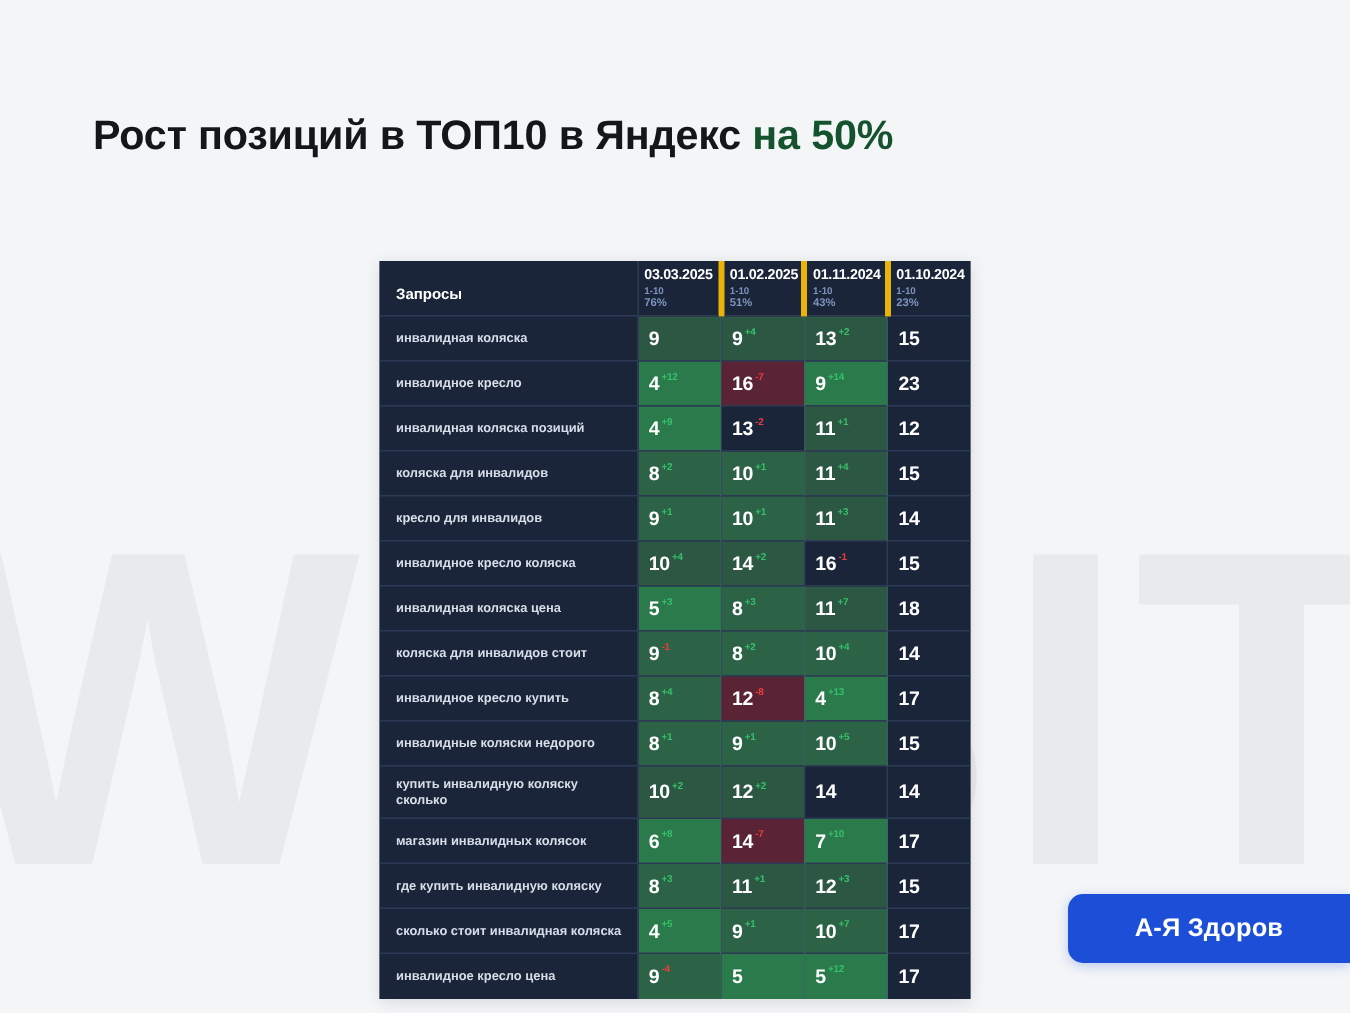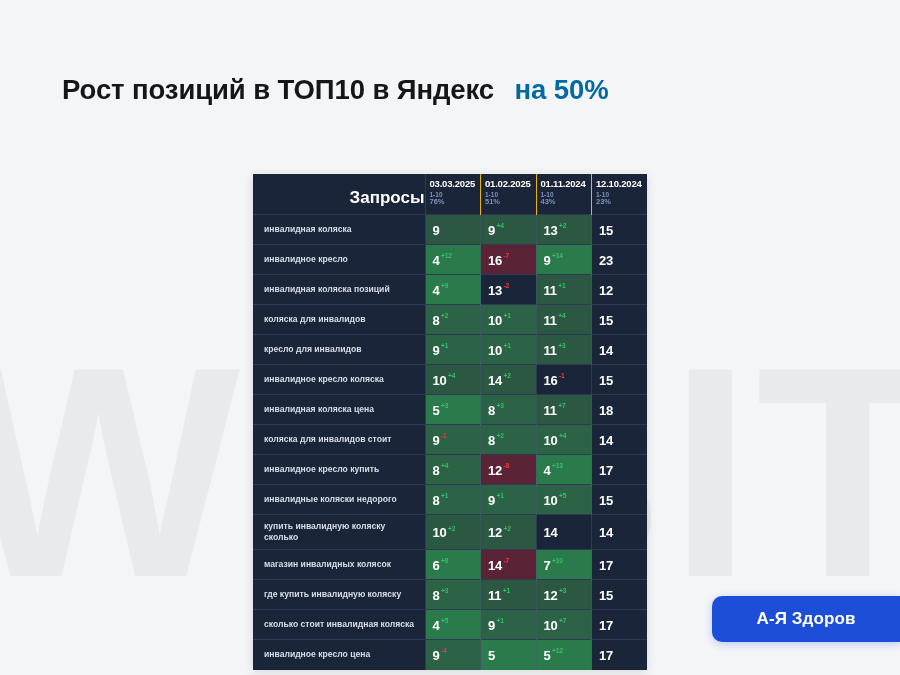--- a/index.html
+++ b/index.html
@@ -40,21 +40,21 @@
     position: absolute;
     left: 62px;
     top: 72px;
     width: 790px;
     font-size: 27.5px;
     font-weight: 700;
     line-height: 1.32;
     color: #15161a;
     letter-spacing: -0.1px;
   }
-  #headline .accent { color: #0369a1; margin-left: 13px; }
+  #headline .accent { color: #14532d; }
 
   
   #table-panel {
     position: absolute;
     left: 253px;
     top: 174px;
     width: 394px;
     background: #1b2539;
     box-shadow: 0 2px 10px rgba(20,28,48,0.13);
     overflow: hidden;
@@ -68,37 +68,37 @@
   table.rank-table col.c-d   { width: 55.5px; }
 
   .rank-table th, .rank-table td {
     padding: 0;
     margin: 0;
   }
 
   
   thead tr { background: #1b2539; }
   th.q-head {
-    text-align: right;
+    text-align: left;
     vertical-align: middle;
     padding: 14px 0 6px 11px;
     color: #ffffff;
-    font-size: 17px;
+    font-size: 10px;
     font-weight: 700;
     height: 36px;
     box-sizing: border-box;
     border-right: 1px solid #2c3a55;
   }
   th.d-head {
     vertical-align: top;
     text-align: left;
     padding: 4px 0 4px 4px;
     height: 36px;
     box-sizing: border-box;
-    border-right: 1px solid #eab308;
+    border-right: 4px solid #eab308;
   }
   th.d-head:last-child { border-right: none; }
   .d-date {
     display: block;
     color: #ffffff;
     font-size: 9.5px;
     font-weight: 700;
     line-height: 12px;
     letter-spacing: -0.2px;
   }
@@ -217,21 +217,21 @@
           <span class="d-date">01.02.2025</span>
           <span class="d-range">1-10</span>
           <span class="d-pct">51%</span>
         </th>
         <th class="d-head">
           <span class="d-date">01.11.2024</span>
           <span class="d-range">1-10</span>
           <span class="d-pct">43%</span>
         </th>
         <th class="d-head">
-          <span class="d-date">12.10.2024</span>
+          <span class="d-date">01.10.2024</span>
           <span class="d-range">1-10</span>
           <span class="d-pct">23%</span>
         </th>
       </tr>
     </thead>
     <tbody id="table-body">
         <tr>
           <td class="q-cell">инвалидная коляска</td>
           <td class="v-cell bg-g1"><span class="v-num">9</span></td>
           <td class="v-cell bg-g1"><span class="v-num">9</span><span class="v-delta up">+4</span></td>

